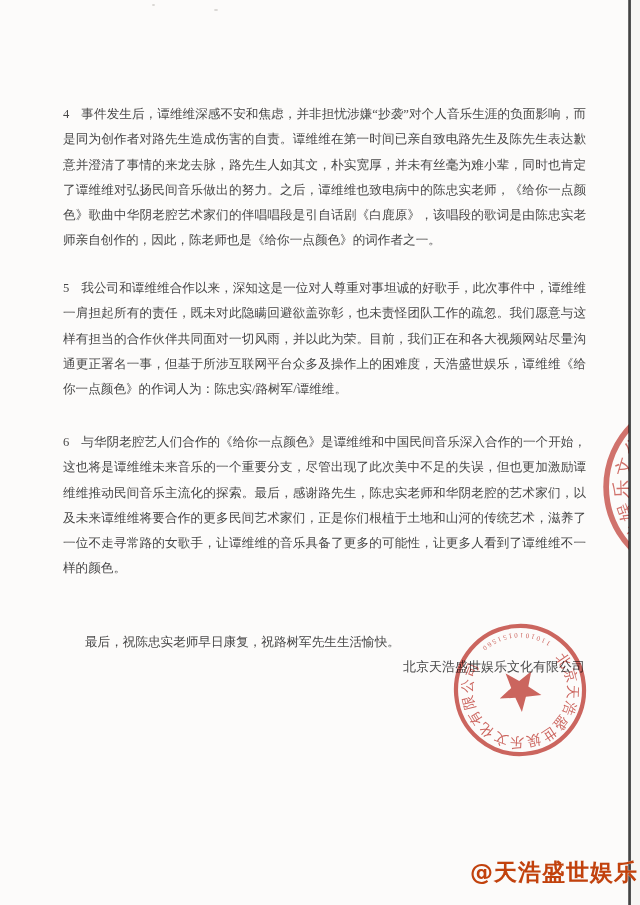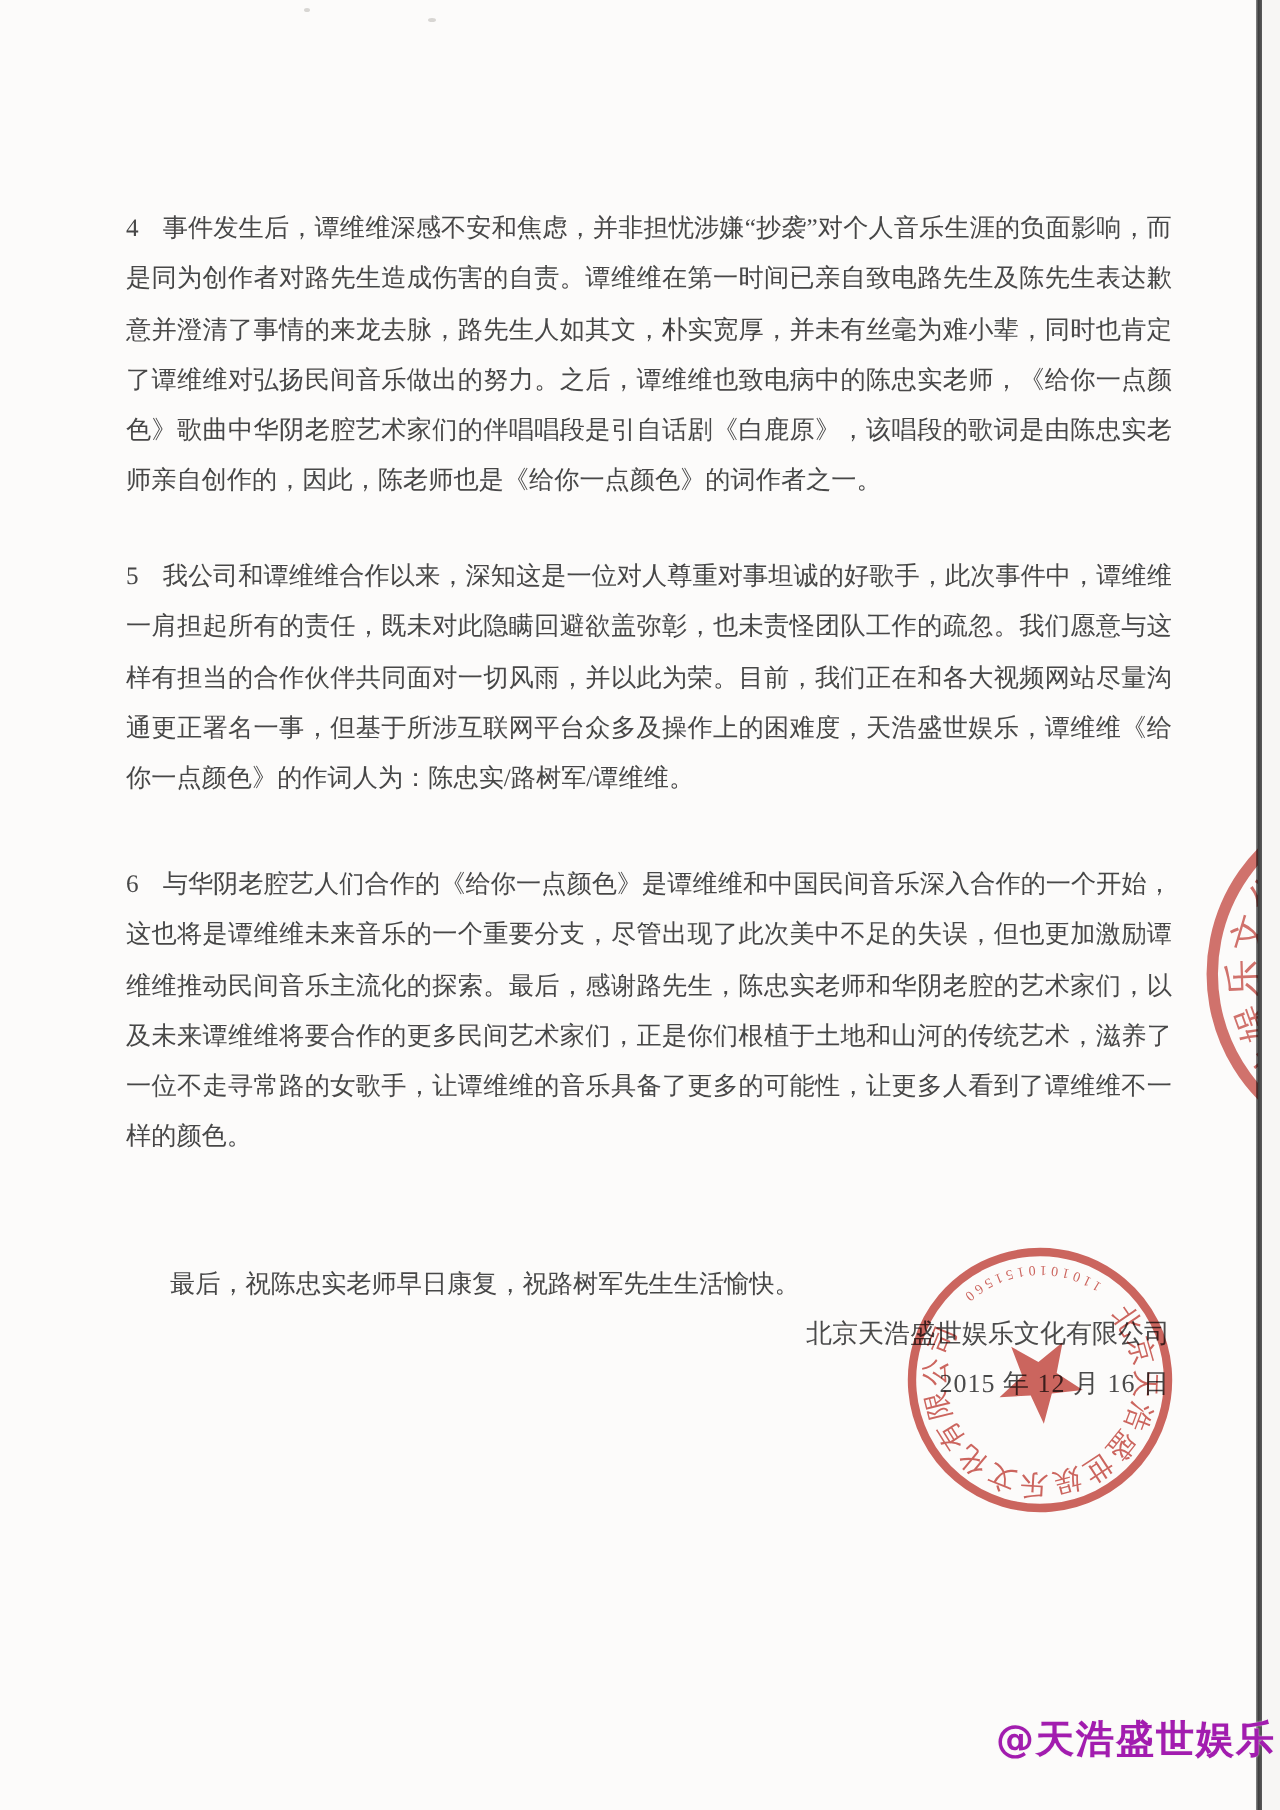--- a/index.html
+++ b/index.html
@@ -46,22 +46,22 @@
     position:absolute; z-index:3;
     mix-blend-mode:multiply; opacity:.88;
   }
   #seal-main { left:450px; top:620px; width:140px; height:140px; }
   #seal-partial { left:598px; top:392px; width:190px; height:190px; opacity:.8; }
   .seal text { font-family:"Liberation Serif","DejaVu Serif",serif; }
 
   .watermark {
     position:absolute; right:2px; top:857px; z-index:5;
     font-family:"DejaVu Sans","Liberation Sans",sans-serif;
-    font-size:19px; font-weight:700; letter-spacing:1px;
-    color:#a21caf; text-shadow:0 0 1px #efedeb;
+    font-size:23px; font-weight:700; letter-spacing:1px;
+    color:#c2410c; text-shadow:0 0 1px #efedeb;
   }
 
   
   .speck { position:absolute; background:#d8d6d3; border-radius:50%; }
   .s1 { left:152px; top:4px; width:3px; height:2px; }
   .s2 { left:214px; top:9px; width:4px; height:2px; }
 </style>
 </head>
 <body>
 
@@ -75,21 +75,20 @@
     <p class="para" id="para4"><span class="pnum">4</span><span>事件发生后，谭维维深感不安和焦虑，并非担忧涉嫌“抄袭”对个人音乐生涯的负面影响，而是同为创作者对路先生造成伤害的自责。谭维维在第一时间已亲自致电路先生及陈先生表达歉意并澄清了事情的来龙去脉，路先生人如其文，朴实宽厚，并未有丝毫为难小辈，同时也肯定了谭维维对弘扬民间音乐做出的努力。之后，谭维维也致电病中的陈忠实老师，《给你一点颜色》歌曲中华阴老腔艺术家们的伴唱唱段是引自话剧《白鹿原》，该唱段的歌词是由陈忠实老师亲自创作的，因此，陈老师也是《给你一点颜色》的词作者之一。</span></p>
 
     <p class="para" id="para5"><span class="pnum">5</span><span>我公司和谭维维合作以来，深知这是一位对人尊重对事坦诚的好歌手，此次事件中，谭维维一肩担起所有的责任，既未对此隐瞒回避欲盖弥彰，也未责怪团队工作的疏忽。我们愿意与这样有担当的合作伙伴共同面对一切风雨，并以此为荣。目前，我们正在和各大视频网站尽量沟通更正署名一事，但基于所涉互联网平台众多及操作上的困难度，天浩盛世娱乐，谭维维《给你一点颜色》的作词人为：陈忠实/路树军/谭维维。</span></p>
 
     <p class="para" id="para6"><span class="pnum">6</span><span>与华阴老腔艺人们合作的《给你一点颜色》是谭维维和中国民间音乐深入合作的一个开始，这也将是谭维维未来音乐的一个重要分支，尽管出现了此次美中不足的失误，但也更加激励谭维维推动民间音乐主流化的探索。最后，感谢路先生，陈忠实老师和华阴老腔的艺术家们，以及未来谭维维将要合作的更多民间艺术家们，正是你们根植于土地和山河的传统艺术，滋养了一位不走寻常路的女歌手，让谭维维的音乐具备了更多的可能性，让更多人看到了谭维维不一样的颜色。</span></p>
 
     <p class="para" id="closing">最后，祝陈忠实老师早日康复，祝路树军先生生活愉快。</p>
 
     <div class="signature">
       <div>北京天浩盛世娱乐文化有限公司</div>
-      <div class="date-line">2015 年 12 月 16 日</div>
     </div>
 
     <svg id="seal-main" class="seal" viewBox="0 0 140 140">
       <g transform="rotate(175 70 70)" fill="#c8514a">
         <circle cx="70" cy="70" r="64" fill="none" stroke="#c8514a" stroke-width="4.2"></circle>
         <polygon points="70,48 75.3,62.7 90.9,63.2 78.6,72.8 82.9,87.8 70,79 57.1,87.8 61.4,72.8 49.1,63.2 64.7,62.7"></polygon>
         <defs>
           <path id="nameArc" d="M 33.2,100.9 A 48,48 0 1 1 106.8,100.9" fill="none"></path>
           <path id="serialArc" d="M 33.4,113.7 A 57,57 0 0 0 106.6,113.7" fill="none"></path>
         </defs>

